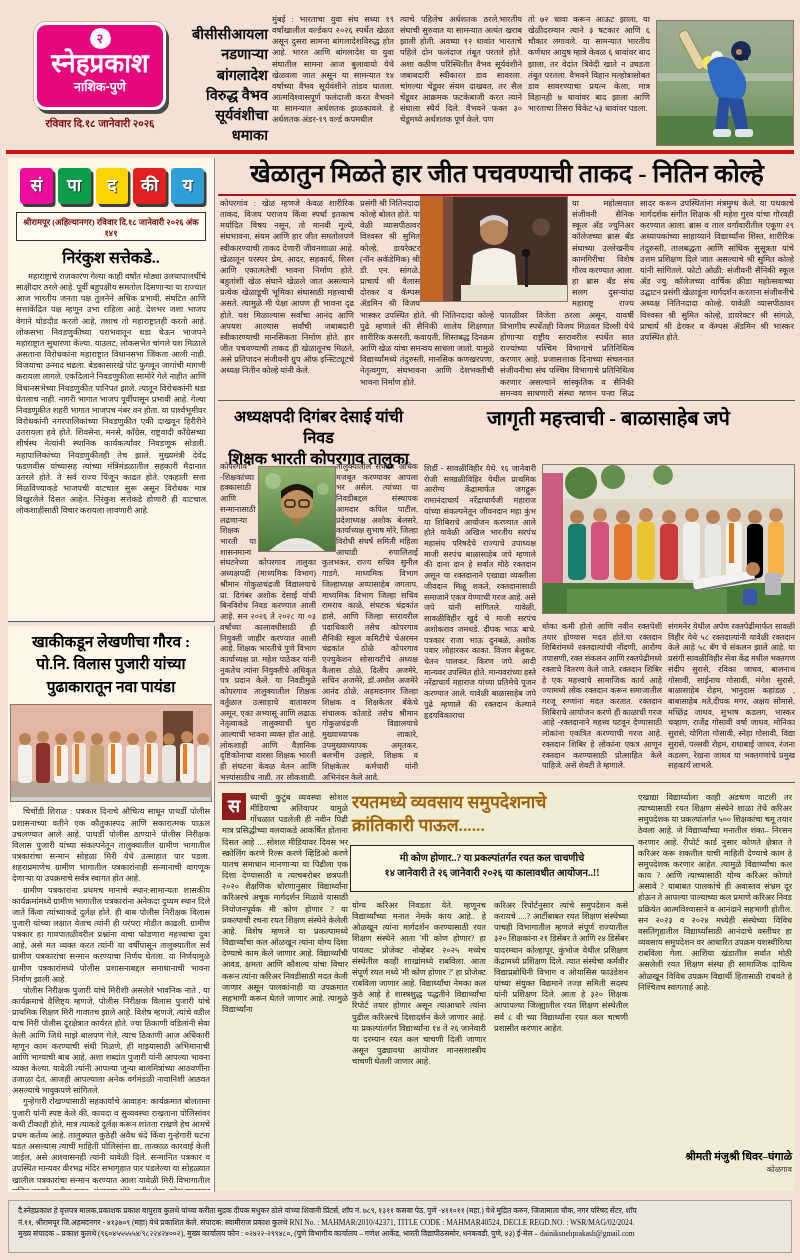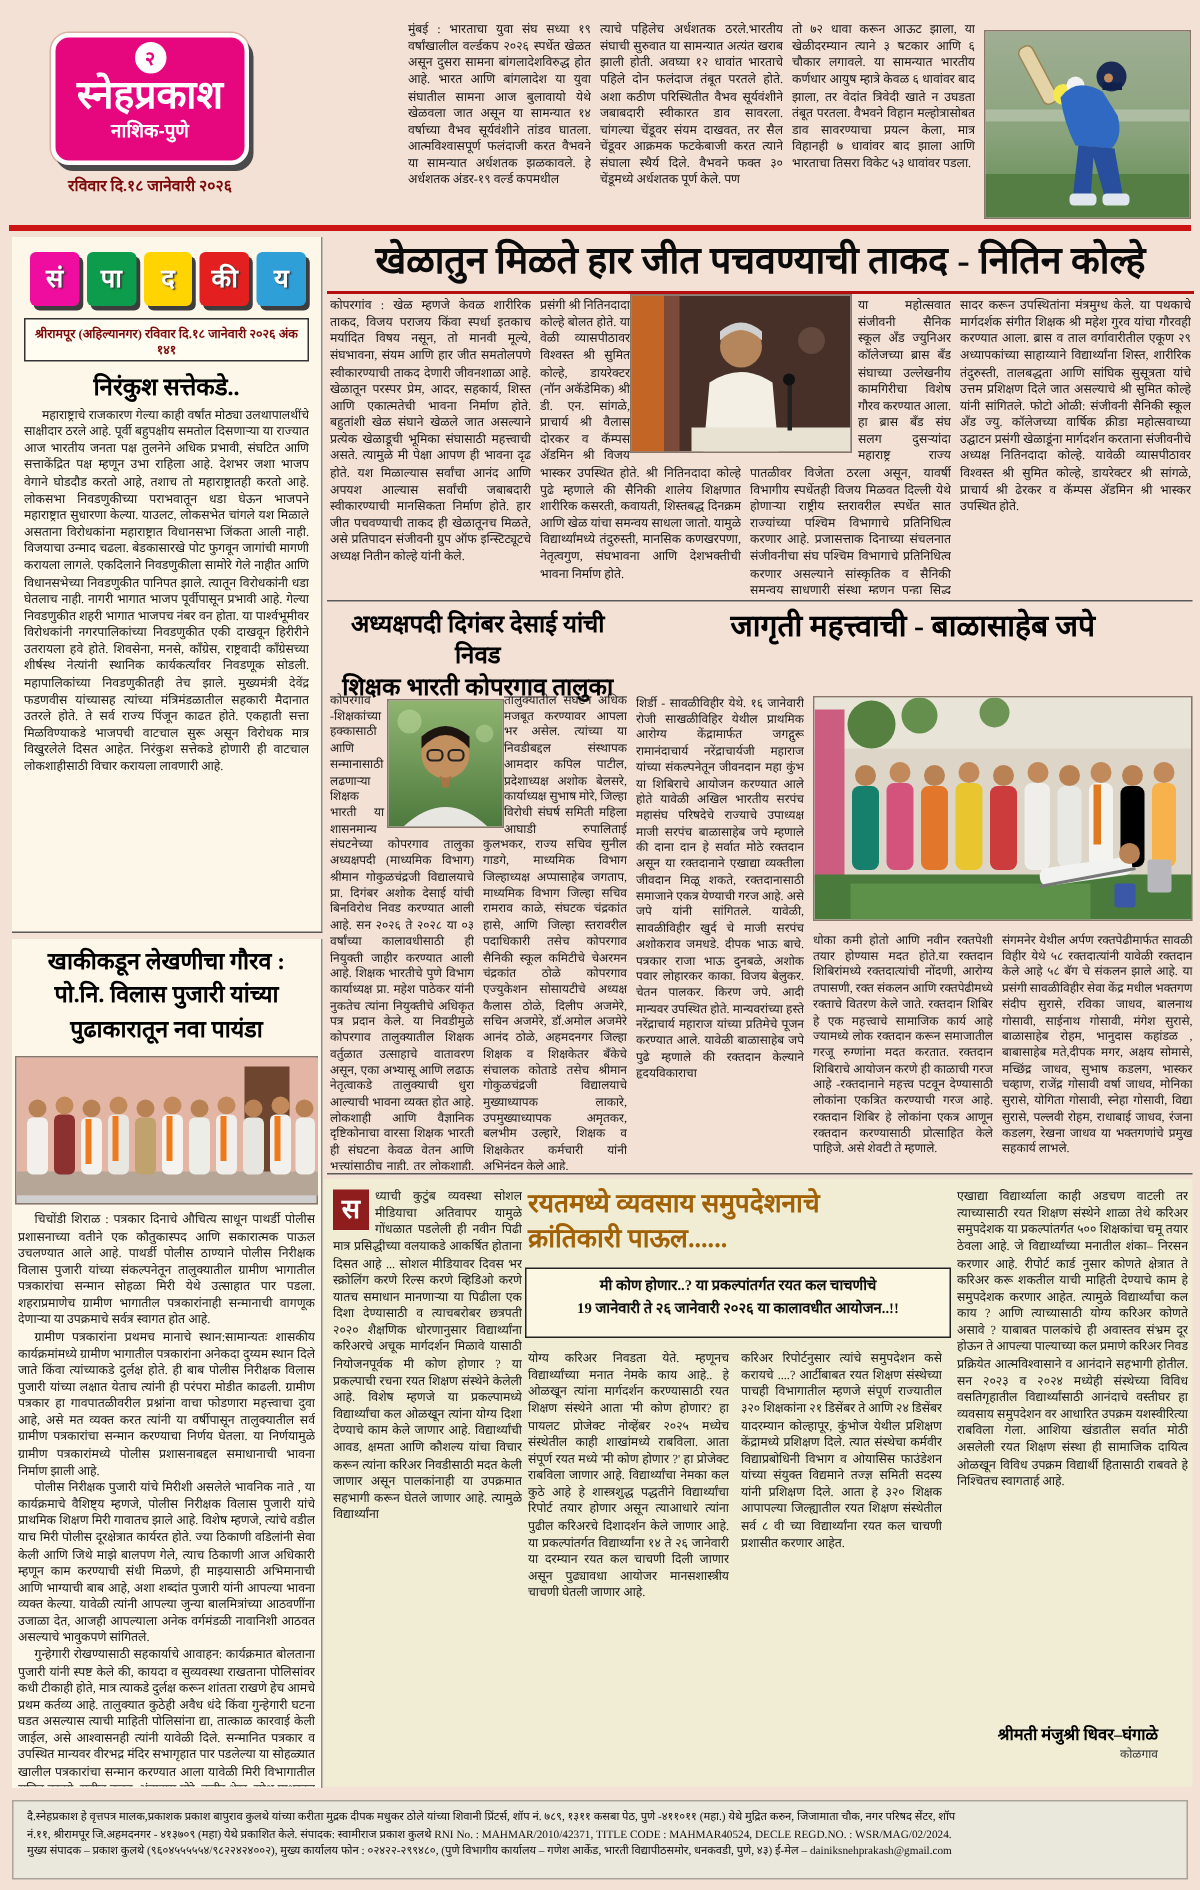--- a/index.html
+++ b/index.html
@@ -83,20 +83,28 @@
 
 <div class="page">
 
   <div class="abs logo">
     <div class="logo-num">२</div>
     <div class="logo-title">स्नेहप्रकाश</div>
     <div class="logo-sub">नाशिक-पुणे</div>
   </div>
   <div class="abs date-line">रविवार दि.१८ जानेवारी २०२६</div>
 
+  <div class="abs kicker">
+    <span>बीसीसीआयला</span>
+    <span>नडणाऱ्या</span>
+    <span>बांगलादेश</span>
+    <span>विरुद्ध वैभव</span>
+    <span>सूर्यवंशीचा</span>
+    <span>धमाका</span>
+  </div>
   <div class="abs tcol jt body8" style="left:272px;width:122px;">मुंबई : भारताचा युवा संघ सध्या १९ वर्षांखालील वर्ल्डकप २०२६ स्पर्धेत खेळत असून दुसरा सामना बांगलादेशविरुद्ध होत आहे. भारत आणि बांगलादेश या युवा संघातील सामना आज बुलावायो येथे खेळवला जात असून या सामन्यात १४ वर्षाच्या वैभव सूर्यवंशीने तांडव घातला. आत्मविश्वासपूर्ण फलंदाजी करत वैभवने या सामन्यात अर्धशतक झळकावले. हे अर्धशतक अंडर-१९ वर्ल्ड कपमधील</div>
   <div class="abs tcol jt body8" style="left:400px;width:122px;">त्याचे पहिलेच अर्धशतक ठरले.भारतीय संघाची सुरुवात या सामन्यात अत्यंत खराब झाली होती. अवघ्या १२ धावांत भारताचे पहिले दोन फलंदाज तंबूत परतले होते. अशा कठीण परिस्थितीत वैभव सूर्यवंशीने जबाबदारी स्वीकारत डाव सावरला. चांगल्या चेंडूवर संयम दाखवत, तर सैल चेंडूवर आक्रमक फटकेबाजी करत त्याने संघाला स्थैर्य दिले. वैभवने फक्त ३० चेंडूमध्ये अर्धशतक पूर्ण केले. पण</div>
   <div class="abs tcol jt body8" style="left:528px;width:122px;">तो ७२ धावा करून आऊट झाला, या खेळीदरम्यान त्याने ३ षटकार आणि ६ चौकार लगावले. या सामन्यात भारतीय कर्णधार आयुष म्हात्रे केवळ ६ धावांवर बाद झाला, तर वेदांत त्रिवेदी खाते न उघडता तंबूत परतला. वैभवने विहान मल्होत्रासोबत डाव सावरण्याचा प्रयत्न केला, मात्र विहानही ७ धावांवर बाद झाला आणि भारताचा तिसरा विकेट ५३ धावांवर पडला.</div>
 
   <div class="abs photo-frame" style="left:656px;top:20px;width:138px;height:126px;">
     <svg width="136" height="124" viewBox="0 0 136 124">
       <defs>
         <linearGradient id="g1" x1="0" y1="0" x2="0" y2="1">
           <stop offset="0" stop-color="#9fae93"></stop>
             <stop offset="0.55" stop-color="#8aa37c"></stop>
@@ -301,26 +309,26 @@
   <div class="abs jt body8" style="left:222px;top:792px;width:126px;height:392px;">
     <span class="dropcap">स</span>
     <span>ध्याची कुटुंब व्यवस्था सोशल मीडियाचा अतिवापर यामुळे गोंधळात पडलेली ही नवीन पिढी मात्र प्रसिद्धीच्या वलयाकडे आकर्षित होताना दिसत आहे ... सोशल मीडियावर दिवस भर स्क्रोलिंग करणे रिल्स करणे व्हिडिओ करणे यातच समाधान मानणाऱ्या या पिढीला एक दिशा देण्यासाठी व त्याचबरोबर छत्रपती २०२० शैक्षणिक धोरणानुसार विद्यार्थ्यांना करिअरचे अचूक मार्गदर्शन मिळावे यासाठी नियोजनपूर्वक मी कोण होणार ? या प्रकल्पाची रचना रयत शिक्षण संस्थेने केलेली आहे. विशेष म्हणजे या प्रकल्पामध्ये विद्यार्थ्यांचा कल ओळखून त्यांना योग्य दिशा देण्याचे काम केले जाणार आहे. विद्यार्थ्यांची आवड, क्षमता आणि कौशल्य यांचा विचार करून त्यांना करिअर निवडीसाठी मदत केली जाणार असून पालकांनाही या उपक्रमात सहभागी करून घेतले जाणार आहे. त्यामुळे विद्यार्थ्यांना</span>
   </div>
   <h2 class="abs rayat-head">
     <span style="display:block">रयतमध्ये व्यवसाय समुपदेशनाचे</span>
     <span style="display:block">क्रांतिकारी पाऊल......</span>
   </h2>
   <div class="abs rayat-box">
     <span style="display:block">मी कोण होणार..? या प्रकल्पांतर्गत रयत कल चाचणीचे</span>
-    <span style="display:block">19 जानेवारी ते २६ जानेवारी २०२६ या कालावधीत आयोजन..!!</span>
+    <span style="display:block">१४ जानेवारी ते २६ जानेवारी २०२६ या कालावधीत आयोजन..!!</span>
   </div>
   <div class="abs jt body8" style="left:352px;top:900px;width:134px;height:284px;">योग्य करिअर निवडता येते. म्हणूनच विद्यार्थ्यांच्या मनात नेमके काय आहे.. हे ओळखून त्यांना मार्गदर्शन करण्यासाठी रयत शिक्षण संस्थेने आता 'मी कोण होणार? हा पायलट प्रोजेक्ट नोव्हेंबर २०२५ मध्येच संस्थेतील काही शाखांमध्ये राबविला. आता संपूर्ण रयत मध्ये 'मी कोण होणार ?' हा प्रोजेक्ट राबविला जाणार आहे. विद्यार्थ्यांचा नेमका कल कुठे आहे हे शास्त्रशुद्ध पद्धतीने विद्यार्थ्यांचा रिपोर्ट तयार होणार असून त्याआधारे त्यांना पुढील करिअरचे दिशादर्शन केले जाणार आहे. या प्रकल्पांतर्गत विद्यार्थ्यांना १४ ते २६ जानेवारी या दरम्यान रयत कल चाचणी दिली जाणार असून पुढ्यावधा आयोजर मानसशास्त्रीय चाचणी घेतली जाणार आहे.</div>
   <div class="abs jt body8" style="left:494px;top:900px;width:134px;height:284px;">करिअर रिपोर्टनुसार त्यांचे समुपदेशन कसे करायचे ....? आर्टीबाबत रयत शिक्षण संस्थेच्या पाचही विभागातील म्हणजे संपूर्ण राज्यातील ३२० शिक्षकांना २१ डिसेंबर ते आणि २४ डिसेंबर यादरम्यान कोल्हापूर, कुंभोज येथील प्रशिक्षण केंद्रामध्ये प्रशिक्षण दिले. त्यात संस्थेचा कर्मवीर विद्याप्रबोधिनी विभाग व ओयासिस फाउंडेशन यांच्या संयुक्त विद्यमाने तज्ज्ञ समिती सदस्य यांनी प्रशिक्षण दिले. आता हे ३२० शिक्षक आपापल्या जिल्ह्यातील रयत शिक्षण संस्थेतील सर्व ८ वी च्या विद्यार्थ्यांना रयत कल चाचणी प्रशासीत करणार आहेत.</div>
   <div class="abs jt body8" style="left:638px;top:792px;width:154px;height:352px;">एखाद्या विद्यार्थ्याला काही अडचण वाटली तर त्याच्यासाठी रयत शिक्षण संस्थेने शाळा तेथे करिअर समुपदेशक या प्रकल्पांतर्गत ५०० शिक्षकांचा चमू तयार ठेवला आहे. जे विद्यार्थ्यांच्या मनातील शंका– निरसन करणार आहे. रीपोर्ट कार्ड नुसार कोणते क्षेत्रात ते करिअर करू शकतील याची माहिती देण्याचे काम हे समुपदेशक करणार आहेत. त्यामुळे विद्यार्थ्यांचा कल काय ? आणि त्याच्यासाठी योग्य करिअर कोणते असावे ? याबाबत पालकांचे ही अवास्तव संभ्रम दूर होऊन ते आपल्या पाल्याच्या कल प्रमाणे करिअर निवड प्रक्रियेत आत्मविश्वासाने व आनंदाने सहभागी होतील. सन २०२३ व २०२४ मध्येही संस्थेच्या विविध वसतिगृहातील विद्यार्थ्यांसाठी आनंदाचे वस्तीघर हा व्यवसाय समुपदेशन वर आधारित उपक्रम यशस्वीरित्या राबविला गेला. आशिया खंडातील सर्वात मोठी असलेली रयत शिक्षण संस्था ही सामाजिक दायित्व ओळखून विविध उपक्रम विद्यार्थी हितासाठी राबवते हे निश्चितच स्वागतार्ह आहे.</div>
-  <div class="abs" style="left:618px;top:1148px;width:154px;">
+  <div class="abs" style="left:638px;top:1148px;width:154px;">
     <div class="byline-name">श्रीमती मंजुश्री धिवर–घंगाळे</div>
     <div class="byline-place">कोळगाव</div>
   </div>
 
   <footer class="abs footer">
     <div>दै.स्नेहप्रकाश हे वृत्तपत्र मालक,प्रकाशक प्रकाश बापुराव कुलथे यांच्या करीता मुद्रक दीपक मधुकर ठोले यांच्या शिवानी प्रिंटर्स, शॉप नं. ७८९, १३११ कसबा पेठ, पुणे -४११०११ (महा.) येथे मुद्रित करुन, जिजामाता चौक, नगर परिषद सेंटर, शॉप</div>
     <div>नं.११, श्रीरामपूर जि.अहमदनगर - ४१३७०९ (महा) येथे प्रकाशित केले. संपादक: स्वामीराज प्रकाश कुलथे RNI No. : MAHMAR/2010/42371,  TITLE CODE : MAHMAR40524,  DECLE REGD.NO. : WSR/MAG/02/2024.</div>
     <div>मुख्य संपादक – प्रकाश कुलथे (९६०४५५५५५४/९८२२४२४००२), मुख्य कार्यालय फोन : ०२४२२-२९९४८०, (पुणे विभागीय कार्यालय – गणेश आर्केड, भारती विद्यापीठसमोर, धनकवडी, पुणे, ४३) ई-मेल – dainiksnehprakash@gmail.com</div>
   </footer>
 

